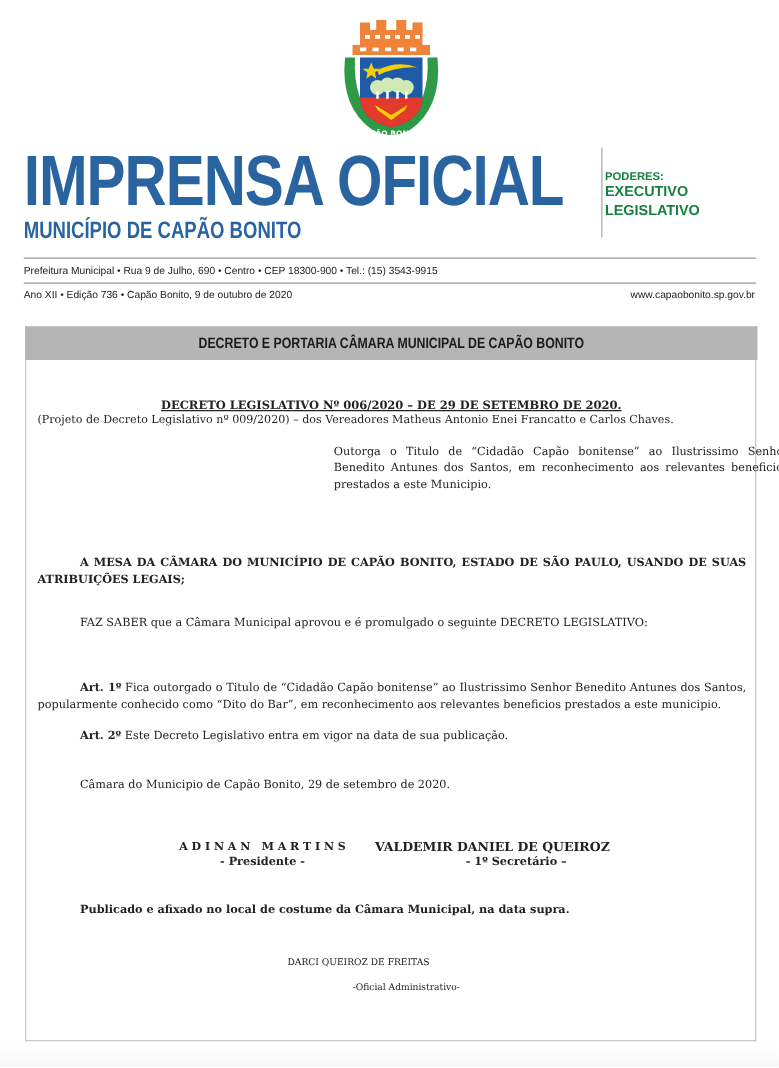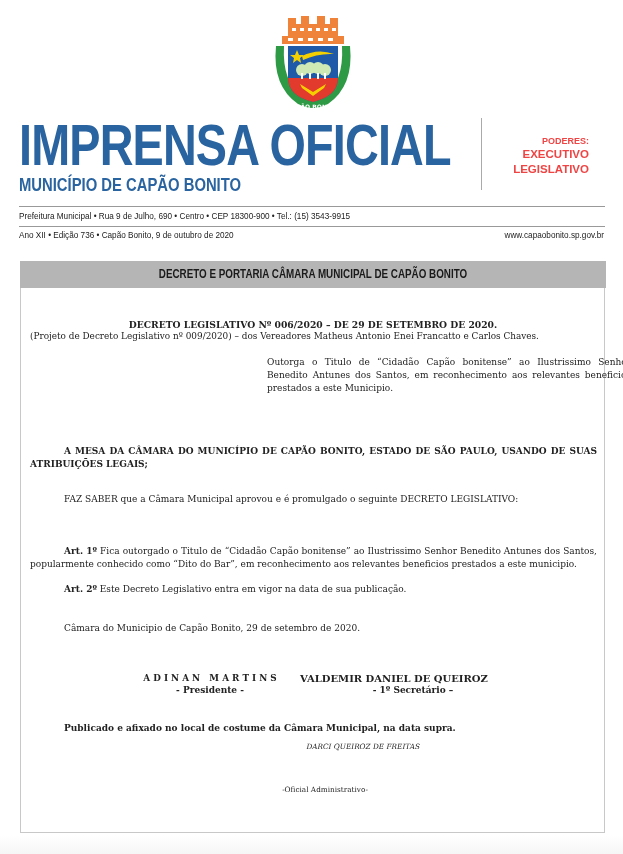--- a/index.html
+++ b/index.html
@@ -2,31 +2,31 @@
 <html><head>
 <meta charset="utf-8">
 <style>
   html, body { margin:0; padding:0; }
   body { width:623px; height:854px; background:#ffffff; position:relative; overflow:hidden; font-family:"Liberation Sans", sans-serif; }
   .abs { position:absolute; }
   #logo { left:268px; top:16px; width:90px; height:98px; }
   #title { left:19px; top:112px; font-family:"Liberation Sans", sans-serif; font-weight:bold; font-size:57px; color:#2a64a0; letter-spacing:-1px; transform:scaleX(0.82); transform-origin:left top; white-space:nowrap; line-height:66px; }
   #subtitle { left:19px; top:174px; font-weight:bold; font-size:19px; color:#2a64a0; transform:scaleX(0.78); transform-origin:left top; white-space:nowrap; line-height:22px; }
   #vline { left:481px; top:118px; width:1px; height:72px; background:#aaaaaa; }
-  #poderes { left:484px; top:136px; width:105px; text-align:right; color:#ef4444; font-weight:bold; }
+  #poderes { left:484px; top:136px; width:105px; text-align:left; color:#15803d; font-weight:bold; }
   #poderes .p1 { font-size:9px; line-height:11px; display:block; }
   #poderes .p2 { font-size:11.5px; line-height:15px; display:block; }
   .hr { left:19px; width:586px; height:1px; background:#999999; }
   .small { font-size:8.2px; color:#222; white-space:nowrap; }
   #box { left:20px; top:261px; width:585px; height:572px; border:1.5px solid #c8c8c8; border-top:none; box-sizing:border-box; }
   #band { left:20px; top:261px; width:586px; height:27px; background:#b5b5b5; }
   #band-text { left:20px; top:261px; width:586px; height:27px; line-height:27px; text-align:center; font-weight:bold; font-size:12px; color:#1a1a1a; transform:scaleX(0.82); transform-origin:center; white-space:nowrap; }
   .serif { font-family:"DejaVu Serif", serif; color:#222; font-size:9px; }
   .b { font-weight:bold; }
-  .u { }
+  .u { text-decoration:underline; }
   .j { text-align:justify; }
   #footer-fade { left:0; top:836px; width:623px; height:18px; background:linear-gradient(#ffffff,#f6f6f6); }
 </style>
 </head>
 <body>
 
 <div id="logo" class="abs">
   <svg width="90" height="98" viewBox="0 0 90 98">
 
     <g fill="#f0833a">
@@ -116,16 +116,16 @@
 
 <div class="abs serif" style="left:64px; width:540px; top:623px;">Câmara do Municipio de Capão Bonito, 29 de setembro de 2020.</div>
 
 <div class="abs serif b" style="left:130px; width:160px; top:673px; text-align:center; white-space:pre; font-size:8.8px;">A D I N A N   M A R T I N S</div>
 <div class="abs serif b" style="left:130px; width:160px; top:685px; text-align:center;">- Presidente -</div>
 <div class="abs serif b" style="left:300px; width:190px; top:673px; text-align:left; font-size:10px;">VALDEMIR DANIEL DE QUEIROZ</div>
 <div class="abs serif b" style="left:318px; width:190px; top:685px; text-align:center;">- 1º Secretário –</div>
 
 <div class="abs serif" style="left:64px; width:540px; top:723px;font-weight:bold;">Publicado e afixado no local de costume da Câmara Municipal, na data supra.</div>
 
-<div class="abs serif" style="left:230px; width:190px; top:742px; text-align:right; font-size:7.3px;font-style:italic;">DARCI QUEIROZ DE FREITAS</div>
+<div class="abs serif" style="left:230px; width:190px; top:765px; text-align:left; font-size:7.3px;">DARCI QUEIROZ DE FREITAS</div>
 <div class="abs serif" style="left:230px; width:190px; top:785px; text-align:center; font-size:7.3px;">-Oficial Administrativo-</div>
 
 <div id="footer-fade" class="abs"></div>
 
 </body></html>

